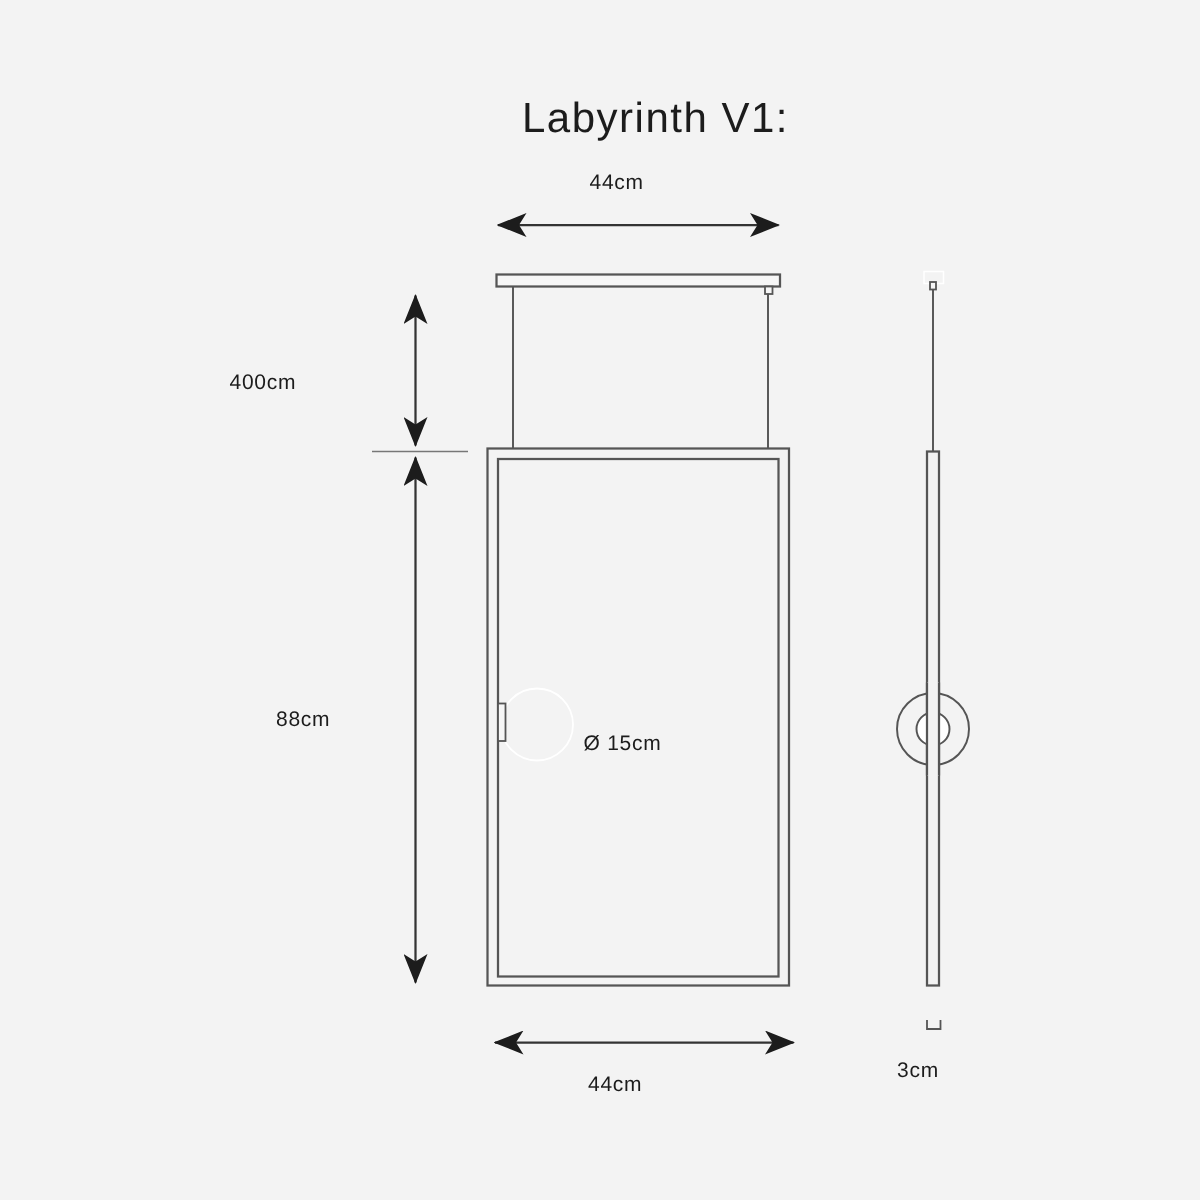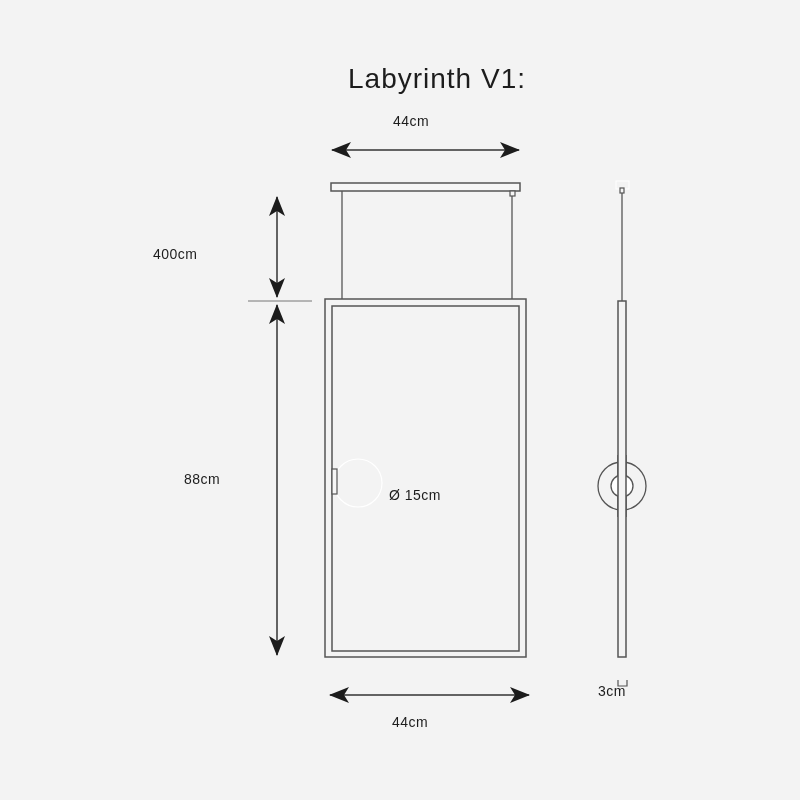--- a/index.html
+++ b/index.html
@@ -16,21 +16,21 @@
       font-size: 14px;
       letter-spacing: 0.5px;
       white-space: nowrap;
     }
     #title { left: 348px; top: 63px; font-size: 28px; letter-spacing: 1px; }
     #top-width { left: 393px; top: 113px; }
     #hang-height { left: 153px; top: 246px; }
     #body-height { left: 184px; top: 471px; }
     #diameter { left: 389px; top: 471px; margin-top: 16px; }
     #bottom-width { left: 392px; top: 714px; }
-    #depth { left: 598px; top: 683px; }
+    #depth { left: 598px; top: 705px; }
     svg#drawing { position: absolute; left: 0; top: 0; }
   </style>
 </head>
 <body>
 
 <div class="label" id="title">Labyrinth V1:</div>
 <div class="label" id="top-width">44cm</div>
 <div class="label" id="hang-height">400cm</div>
 <div class="label" id="body-height">88cm</div>
 <div class="label" id="diameter">Ø 15cm</div>

